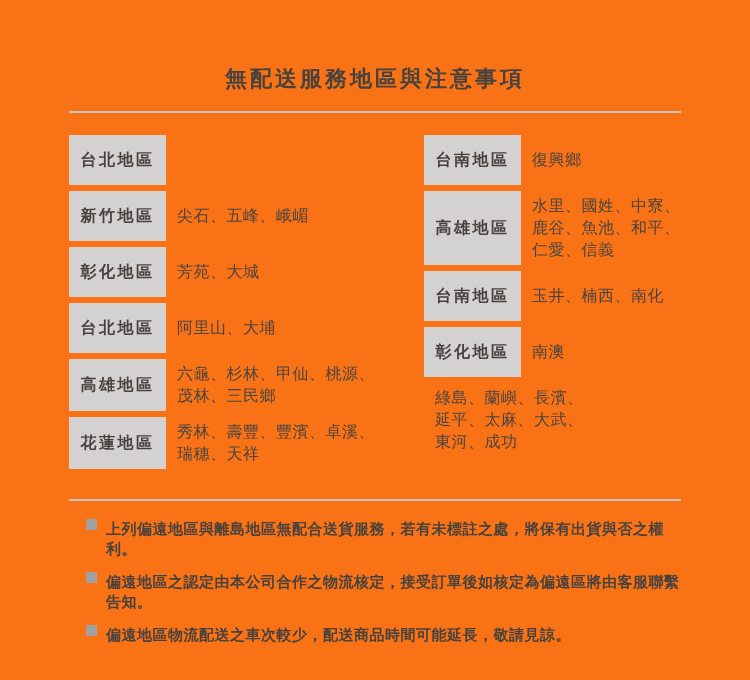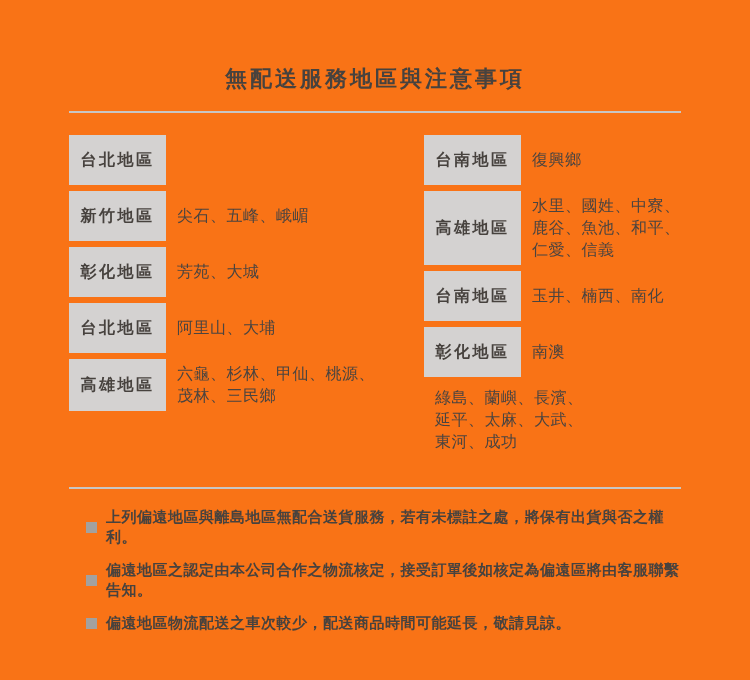--- a/index.html
+++ b/index.html
@@ -66,21 +66,20 @@
     letter-spacing: 0.5px;
     color: #4a4440;
     white-space: pre-line;
   }
   .notes {
     margin-top: 18px;
     padding-left: 17px;
   }
   .note {
     display: flex;
-    align-items: center;
     margin-bottom: 13px;
   }
   .note-bullet {
     width: 11px;
     height: 11px;
     background: #a3a19f;
     margin-right: 9px;
     flex-shrink: 0;
   }
   .note-text {
@@ -116,20 +115,25 @@
           <div class="region-areas">芳苑、大城</div>
         </div>
         <div class="region-row">
           <div class="region-label">台北地區</div>
           <div class="region-areas">阿里山、大埔</div>
         </div>
         <div class="region-row">
           <div class="region-label">高雄地區</div>
           <div class="region-areas">六龜、杉林、甲仙、桃源、
 茂林、三民鄉</div>
+        </div>
+        <div class="region-row">
+          <div class="region-label">花蓮地區</div>
+          <div class="region-areas">秀林、壽豐、豐濱、卓溪、
+瑞穗、天祥</div>
         </div>
       </div>
 
       <div class="col col-right">
         <div class="region-row">
           <div class="region-label">台南地區</div>
           <div class="region-areas">復興鄉</div>
         </div>
         <div class="region-row">
           <div class="region-label">高雄地區</div>

